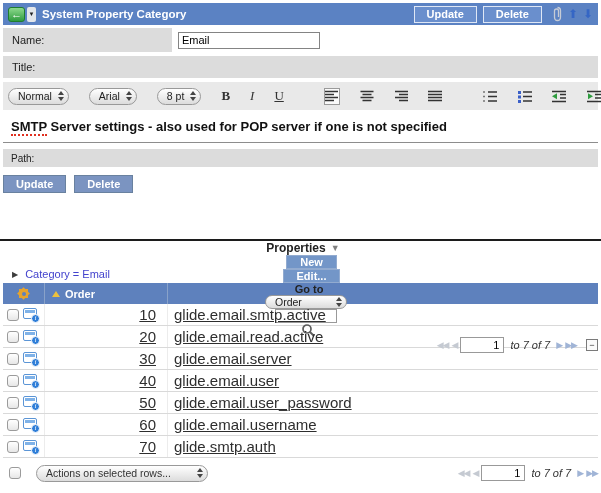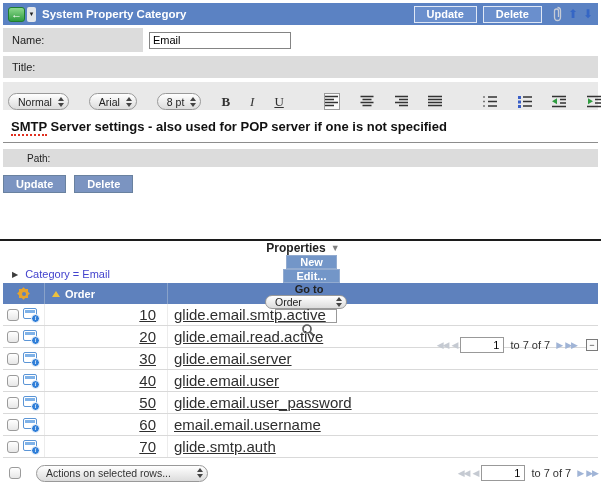--- a/index.html
+++ b/index.html
@@ -19,27 +19,27 @@
   .back-caret { width:9px; height:15px; margin-left:2px; border-radius:2px; background:#e3e6ea;
     display:flex; align-items:center; justify-content:center; font-size:6px; color:#222; }
   .fbar-title { color:#fff; font-weight:bold; font-size:11.5px; margin-left:6px; flex:1; }
   .hbtn { background:#6a8fcd; border:1px solid #dfe7f5; color:#fff; font-weight:bold;
     font-size:11px; height:17px; padding:0 12px; display:flex; align-items:center; margin-left:6px; cursor:default; }
   .clip { margin-left:10px; display:flex; align-items:center; }
   .arrow-up, .arrow-dn { font-size:12px; color:#3566c5; margin-left:5px; line-height:1; }
 
   
   .frow { display:flex; height:24px; margin-top:3px; }
-  .frow .lbl { width:140px; background:#dcdcdc; display:flex; align-items:center; padding-left:9px; font-size:11px; }
+  .frow .lbl { width:169px; background:#dcdcdc; display:flex; align-items:center; padding-left:9px; font-size:11px; }
   .frow .val { flex:1; display:flex; align-items:center; padding-left:6px; }
   .name-input { width:142px; height:17px; border:1px solid #848484; font-size:11px; padding:1px 3px; font-family:inherit; }
   .bar-gray { height:22px; background:#dcdcdc; margin-top:4px; display:flex; align-items:center; padding-left:9px; font-size:11px; }
 
   
-  .toolbar { height:28px; background:#e9e9e9; margin-top:4px; display:flex; align-items:flex-end;
+  .toolbar { height:28px; background:#e9e9e9; margin-top:4px; display:flex; align-items:center;
     padding:0 5px; gap:20px; white-space:nowrap; flex-wrap:nowrap; overflow:visible; }
   .macsel { height:17px; border:1px solid #999; border-radius:9px; background:linear-gradient(#ffffff,#dcdcdc);
     display:flex; align-items:center; justify-content:space-between; font-size:10.5px; padding:0 4px 0 9px; cursor:default; }
   .stp { display:flex; flex-direction:column; gap:2px; margin-left:6px; }
   .tri-up { width:0; height:0; border-left:3px solid transparent; border-right:3px solid transparent; border-bottom:4px solid #444; }
   .tri-dn { width:0; height:0; border-left:3px solid transparent; border-right:3px solid transparent; border-top:4px solid #444; }
   .w-format { width:70px; } .w-font { width:136px; } .w-size { width:55px; }
   .tbtn { font-family:"Liberation Serif", serif; font-size:13px; color:#333; width:15px; text-align:center; cursor:default; }
   .tb-b { font-weight:bold; } .tb-i { font-style:italic; } .tb-u { text-decoration:underline; }
   .vsep { width:1px; height:16px; background:#bdbdbd; }
@@ -55,42 +55,42 @@
   .bucket { position:relative; width:19px; height:17px; }
   .cuticon { position:relative; width:15px; height:16px; background:#fff; border:1px solid #8494ab;
     border-radius:1px; margin-right:-14px; }
   .cuticon::after { content:''; position:absolute; left:2px; right:2px; top:2px; height:3px; background:#aebfda; }
 
   
   .editor { height:33px; padding:9px 8px 0; font-size:13px; font-weight:bold; color:#111;
     border-bottom:1px solid #8d8d8d; }
   .misspell { border-bottom:2px dotted #e03020; }
   .path-bar { height:18px; background:#dcdcdc; margin-top:6px; display:flex; align-items:center;
-    padding-left:24px; font-size:10px; }
+    padding-left:8px; font-size:10px; }
   .form-actions { margin-top:8px; display:flex; gap:8px; }
   .fab { background:#7b94c1; border:1px solid #69819f; color:#fff; font-weight:bold; font-size:11px;
     height:18px; padding:0 12px; display:flex; align-items:center; cursor:default; }
   .spacer { height:46px; }
 
   
   .list-section { margin:0 -3px; padding:0 3px; border-top:2px solid #1c1c1c; }
   .caption { height:24px; display:flex; align-items:center; padding-left:5px;flex-direction:column; }
   .cap-title { font-weight:bold; font-size:12px; color:#222; display:flex; align-items:center; gap:5px; cursor:default; }
   .cap-caret { color:#808080; font-size:9px; }
   .lbtn { background:#7396c8; border:1px solid #92abd0; color:#fff; font-weight:bold; font-size:11px;
     height:19px; padding:0 13px; display:flex; align-items:center; margin-left:17px; cursor:default; }
   .goto-lbl { font-weight:bold; font-size:11px; margin-left:12px; }
   .w-goto { width:82px; margin-left:6px; }
   .search-input { width:62px; height:15px; border:1px solid #999; margin-left:5px; font-size:11px; padding:0 2px; font-family:inherit; }
   .mag { margin-left:9px; display:flex; align-items:center; }
   .pgn { margin-left:auto; display:flex; align-items:center; gap:3px; }
   .pg-first,.pg-prev { color:#c5cad2; font-size:9px; letter-spacing:-1px; cursor:default; }
   .pg-next,.pg-last { color:#a0b4d6; font-size:9px; letter-spacing:-1px; cursor:default; }
   .pg-input { width:44px; height:16px; border:1px solid #999; font-size:11px; text-align:right; padding:0 4px; font-family:inherit; }
-  .pg-of { font-size:11px; color:#333; margin:0 3px; }
+  .pg-of { font-size:11px; color:#333; margin:0 3px;font-style:italic; }
   .minus-box { width:12px; height:12px; border:1px solid #7a7a7a; background:#fafafa; font-size:9px;
     display:flex; align-items:center; justify-content:center; margin-left:6px; color:#333; cursor:default; }
   .breadcrumb { height:18px; display:flex; align-items:center; padding-left:9px; font-size:11px; gap:7px; }
   .bc-tri { color:#3c3c3c; font-size:8px; }
   .bc-link { color:#4343cd; cursor:default; }
 
   
   .thead { display:flex; height:21px; background:#5e81bd; color:#fff; font-weight:bold; font-size:11px; align-items:stretch; }
   .th-gear { width:42px; border-right:1px solid #89a2c9; display:flex; align-items:center; justify-content:center; }
   .th-order { width:123px; border-right:1px solid #89a2c9; display:flex; align-items:center; gap:5px; padding-left:7px; }
@@ -390,21 +390,21 @@
           <span class="cb"></span>
           <span class="ref">
             <span class="card"></span>
             <span class="info"></span>
           </span>
         </div>
       <div class="td-order">
           <a class="cell-link">60</a>
         </div>
       <div class="td-prop">
-          <a class="cell-link">email.email.username</a>
+          <a class="cell-link">glide.email.username</a>
         </div>
     </div>
     <div class="trow">
       <div class="td-sel">
           <span class="cb"></span>
           <span class="ref">
             <span class="card"></span>
             <span class="info"></span>
           </span>
         </div>

